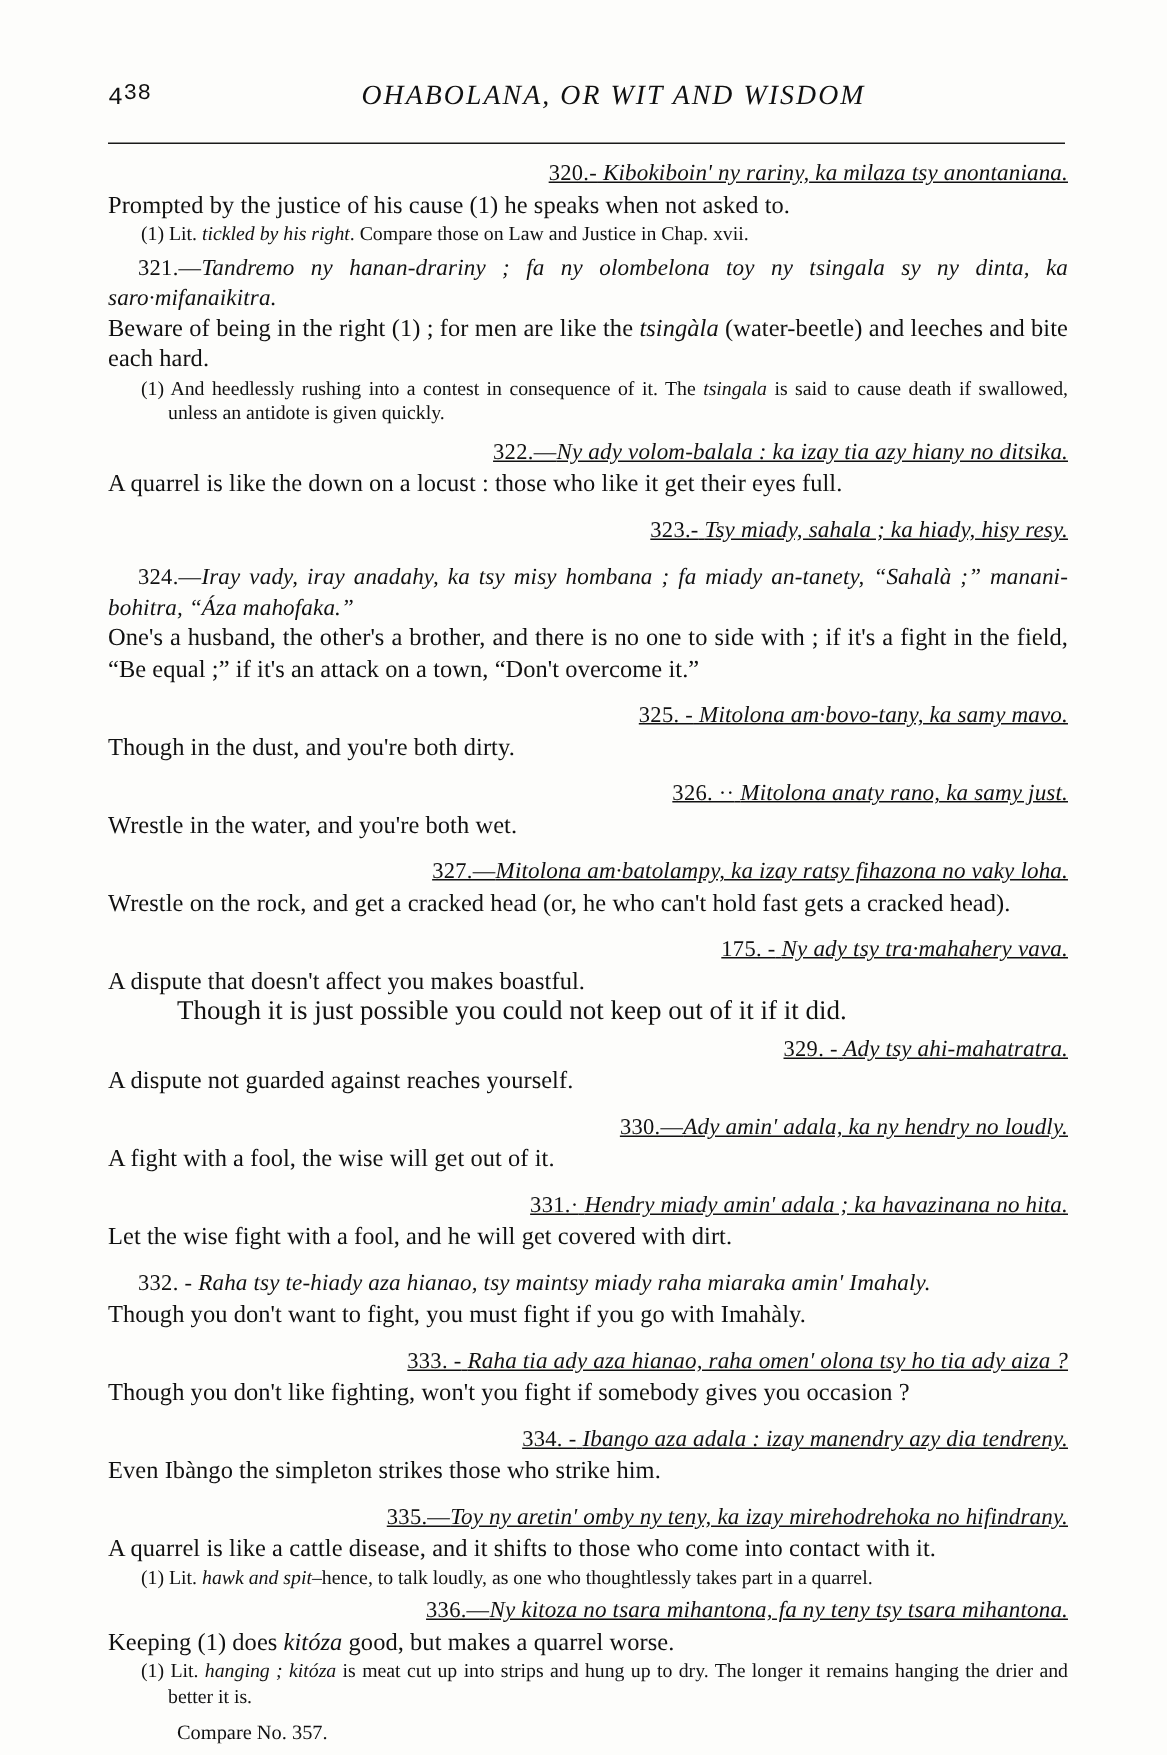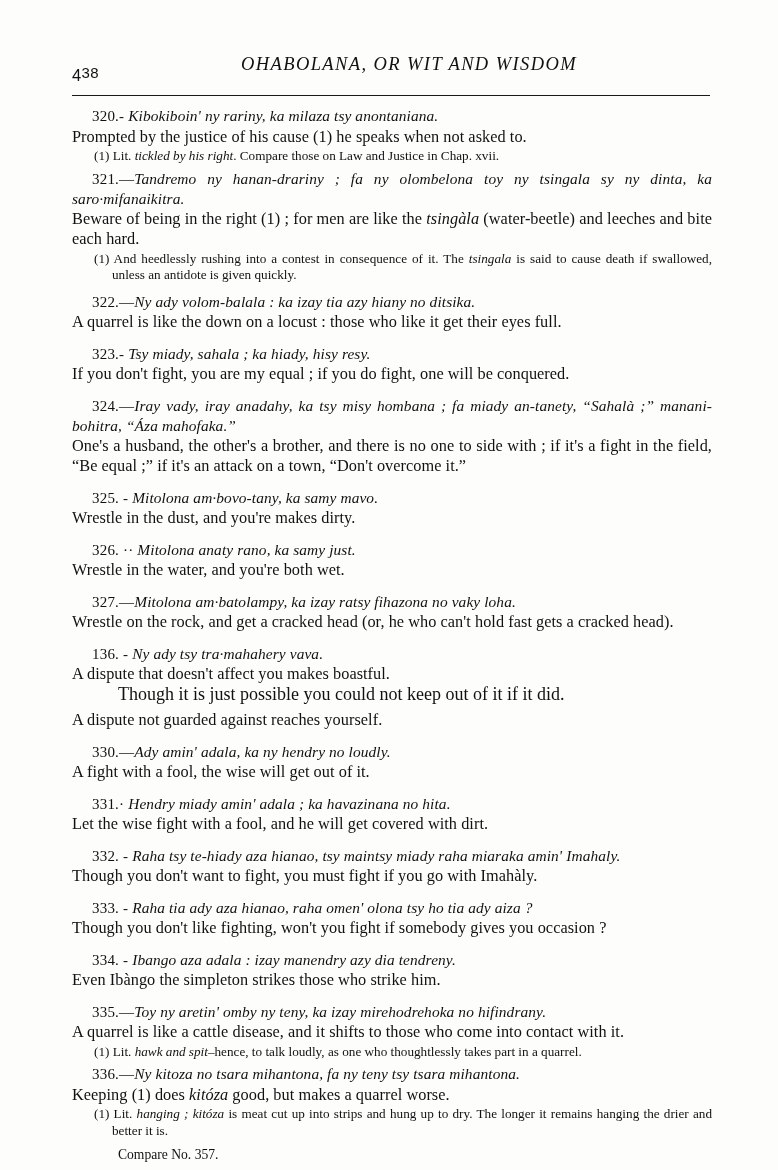--- a/index.html
+++ b/index.html
@@ -22,24 +22,24 @@
   .page-header {
     position: absolute;
     top: 54px;
     left: 72px;
     right: 58px;
     height: 30px;
   }
   .folio {
     position: absolute;
     left: 0;
-    top: 12px;
+    top: 1px;
     font-size: 16.5px;
     letter-spacing: 0.4px;
-    font-family: Liberation Sans, sans-serif;
+    font-family: Liberation Mono, monospace;
   }
   .folio .oldstyle-hi {
     position: relative;
     top: -3px;
     font-size: 15px;
   }
   .running-head {
     position: absolute;
     left: 0;
     right: 0;
@@ -71,21 +71,22 @@
   .mg {
     font-style: italic;
     font-size: 15.4px;
     line-height: 19.5px;
     margin: 0;
     text-indent: 20px;
     text-align: justify;
     letter-spacing: 0.1px;
   }
   .mg.nojust {
-    text-align: left;
+    text-align: right;
+    text-decoration: underline;
   }
   .num {
     font-style: normal;
     font-size: 15px;
     letter-spacing: 0.2px;
   }
   .en {
     font-size: 16.3px;
     line-height: 20.5px;
     margin: 0;
@@ -158,62 +159,62 @@
 
     <div class="entry">
       <p class="mg nojust"><span class="num">322.—</span><span>Ny ady volom-balala : ka izay tia azy hiany no ditsika.</span></p>
       <p class="en">A quarrel is like the down on a  locust :  those  who  like  it  get  their  eyes full.</p>
     </div>
 
     <div class="gap-md"></div>
 
     <div class="entry">
       <p class="mg nojust"><span class="num">323.-</span> <span>Tsy miady, sahala ;  ka hiady, hisy resy.</span></p>
-      <p class="en nojust">If you don't fight, you are my equal ; if you do fight, one will be conquered.</p>
     </div>
 
     <div class="gap-md"></div>
 
     <div class="entry">
       <p class="mg"><span class="num">324.—</span><span>Iray vady, iray anadahy, ka tsy  misy  hombana ;  fa  miady an-tanety, “Sahalà ;” manani-bohitra, “Áza mahofaka.”</span></p>
       <p class="en">One's a husband, the other's a brother, and there is no one to side with ;  if it's a fight in  the  field,  “Be  equal ;”  if  it's  an  attack  on  a  town,  “Don't overcome it.”</p>
     </div>
 
     <div class="gap-md"></div>
 
     <div class="entry">
       <p class="mg nojust"><span class="num">325. -</span> <span>Mitolona am·bovo-tany, ka samy mavo.</span></p>
-      <p class="en nojust">Wrestle in the dust, and you're makes dirty.</p>
+      <p class="en nojust">Though in the dust, and you're both dirty.</p>
     </div>
 
     <div class="gap-md"></div>
 
     <div class="entry">
       <p class="mg nojust"><span class="num">326. ··</span> <span>Mitolona anaty rano, ka samy just.</span></p>
       <p class="en nojust">Wrestle in the water, and you're both wet.</p>
     </div>
 
     <div class="gap-md"></div>
 
     <div class="entry">
       <p class="mg nojust"><span class="num">327.—</span><span>Mitolona am·batolampy, ka izay ratsy fihazona no vaky loha.</span></p>
       <p class="en">Wrestle on the rock, and get a cracked head (or,  he  who  can't  hold  fast gets a cracked head).</p>
     </div>
 
     <div class="gap-md"></div>
 
     <div class="entry">
-      <p class="mg nojust"><span class="num">136. -</span> <span>Ny ady tsy tra·mahahery vava.</span></p>
+      <p class="mg nojust"><span class="num">175. -</span> <span>Ny ady tsy tra·mahahery vava.</span></p>
       <p class="en nojust">A dispute that doesn't affect  you makes boastful.</p>
       <p class="note sm">Though it is just possible you could not keep out of it if it  did.</p>
     </div>
 
     <div class="gap-sm"></div>
 
     <div class="entry">
+      <p class="mg nojust"><span class="num">329. -</span> <span>Ady tsy ahi-mahatratra.</span></p>
       <p class="en nojust">A dispute not guarded against reaches yourself.</p>
     </div>
 
     <div class="gap-md"></div>
 
     <div class="entry">
       <p class="mg nojust"><span class="num">330.—</span><span>Ady amin' adala, ka ny hendry no loudly.</span></p>
       <p class="en nojust">A fight with a fool, the wise will get out of it.</p>
     </div>
 

